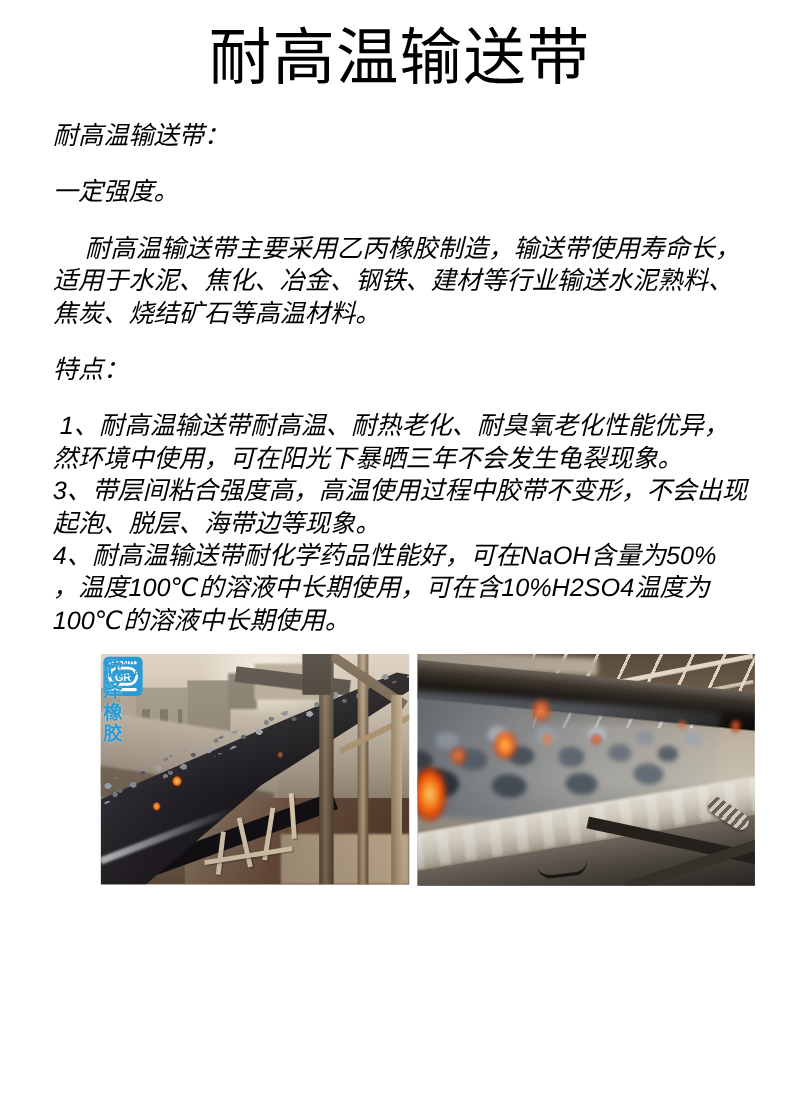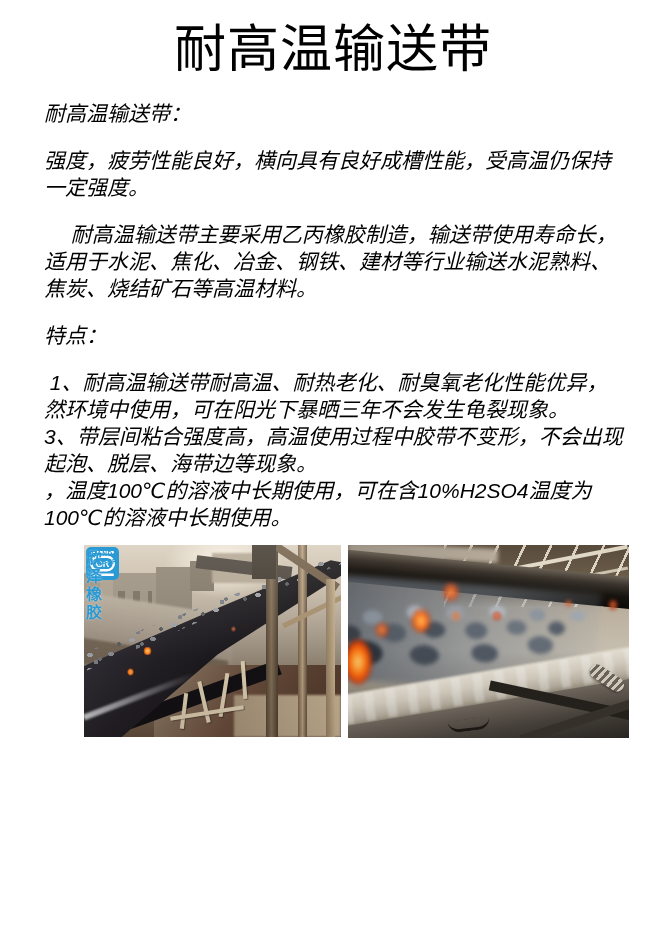--- a/index.html
+++ b/index.html
@@ -164,36 +164,36 @@
 
 <div class="page">
 
   <h1 class="title">耐高温输送带</h1>
 
   <div class="article">
     <div class="para">
       <div class="ln">耐高温输送带：</div>
     </div>
     <div class="para">
-      <div class="ln">强度，疲劳性能良好，横向具有良好成槽性能，受高温仍保持</div>
       <div class="ln">一定强度。</div>
     </div>
     <div class="para">
       <div class="ln">　 耐高温输送带主要采用乙丙橡胶制造，输送带使用寿命长，</div>
       <div class="ln">适用于水泥、焦化、冶金、钢铁、建材等行业输送水泥熟料、</div>
       <div class="ln">焦炭、烧结矿石等高温材料。</div>
     </div>
     <div class="para">
       <div class="ln">特点：</div>
     </div>
     <div class="para">
       <div class="ln"> 1、耐高温输送带耐高温、耐热老化、耐臭氧老化性能优异，</div>
       <div class="ln">然环境中使用，可在阳光下暴晒三年不会发生龟裂现象。</div>
       <div class="ln">3、带层间粘合强度高，高温使用过程中胶带不变形，不会出现</div>
       <div class="ln">起泡、脱层、海带边等现象。</div>
+      <div class="ln">4、耐高温输送带耐化学药品性能好，可在NaOH含量为50%</div>
       <div class="ln">，温度100℃的溶液中长期使用，可在含10%H2SO4温度为</div>
       <div class="ln">100℃的溶液中长期使用。</div>
     </div>
   </div>
 
   <div class="photos">
 
     <div class="photo lp">
       <div class="sun"></div>
       <div class="bld1"></div>

